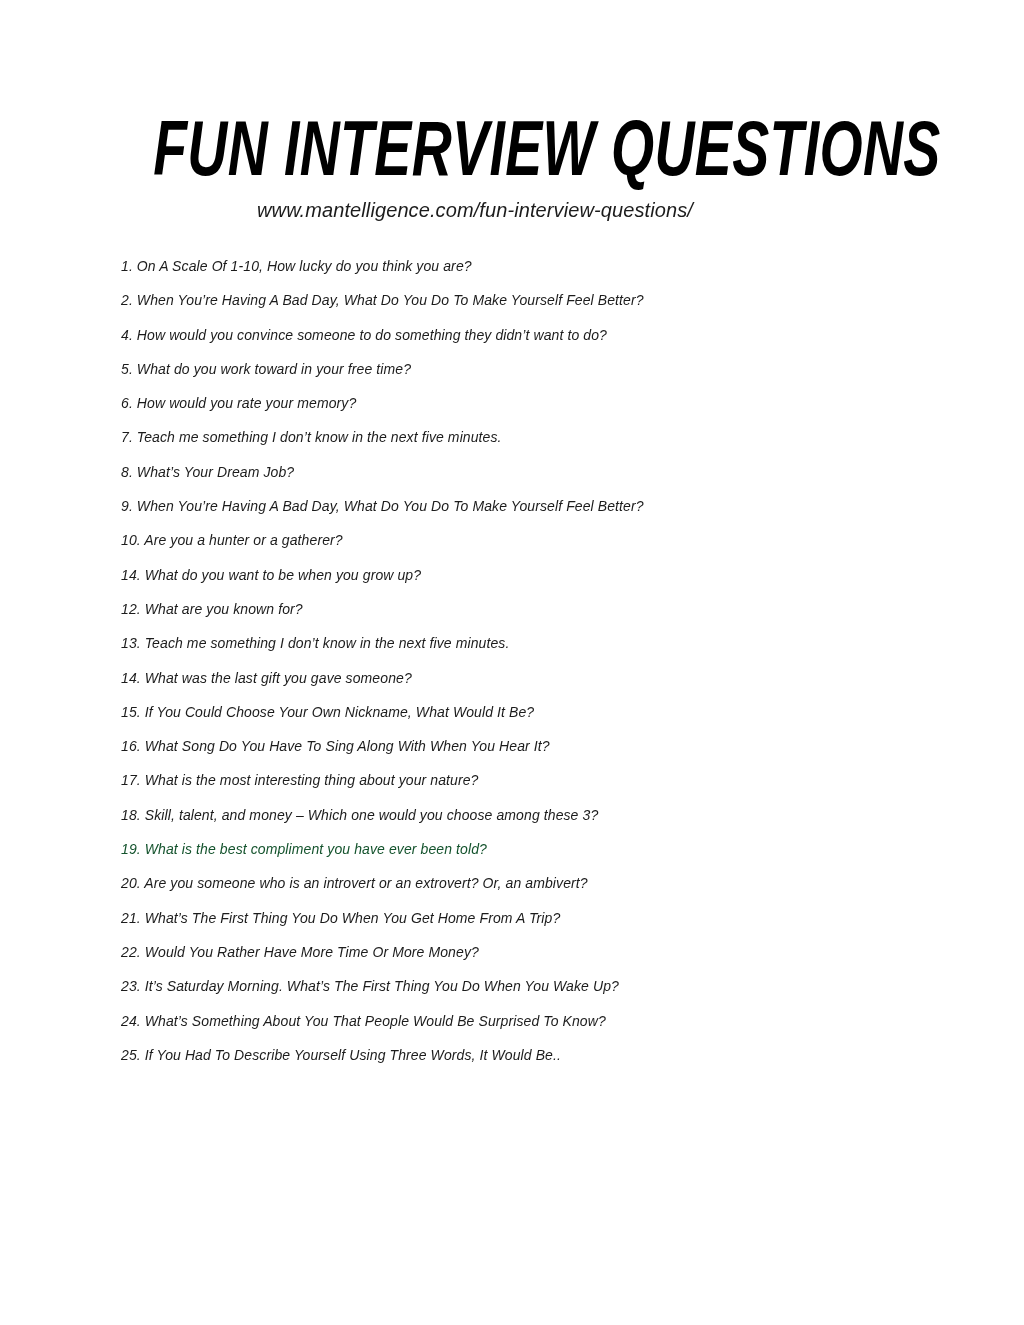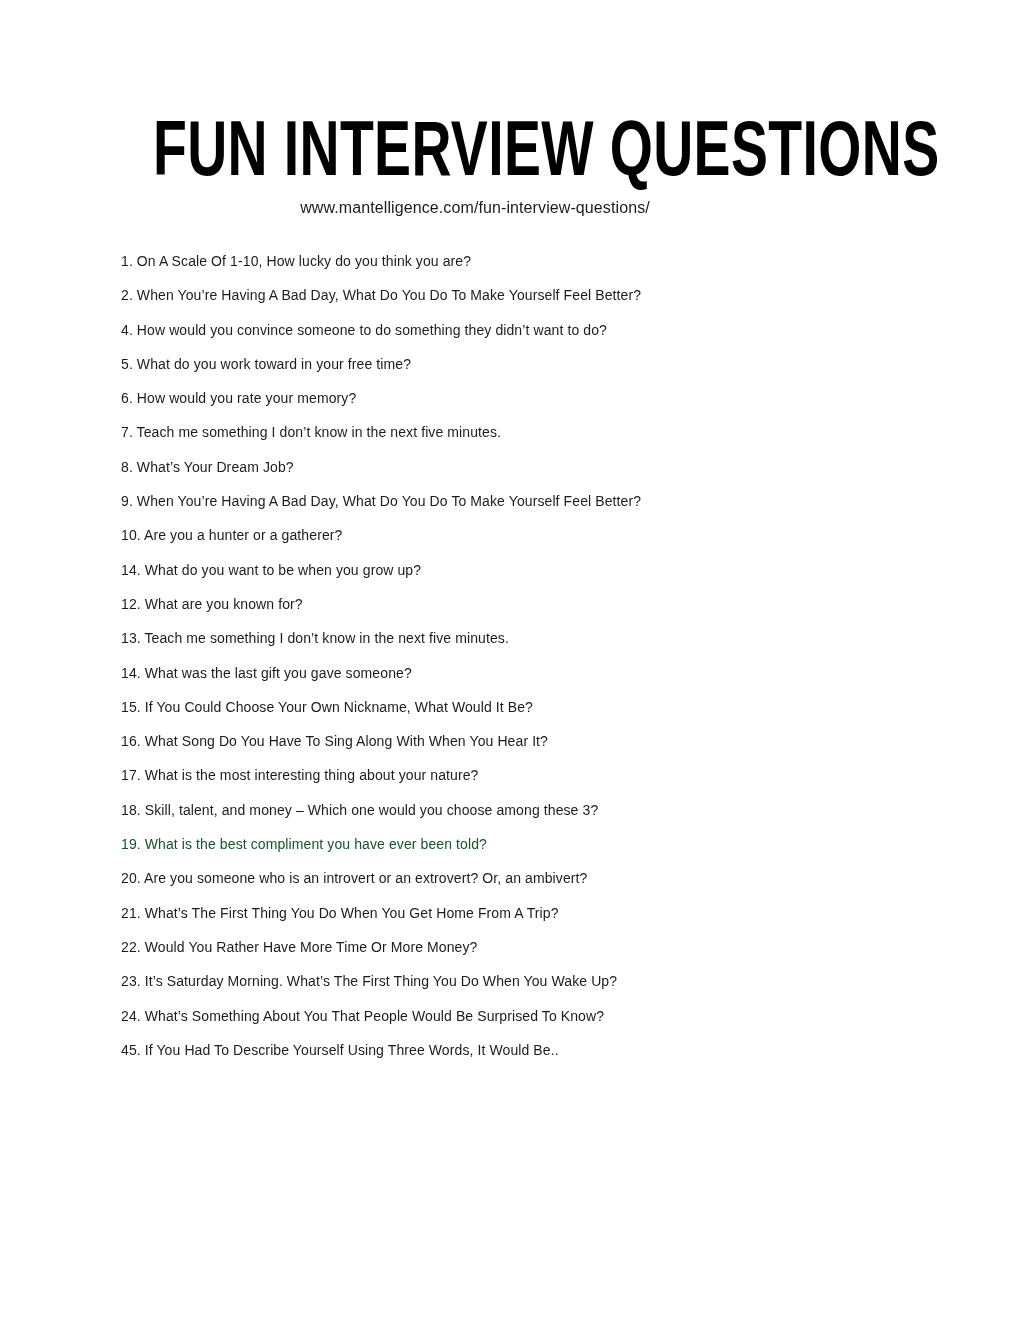--- a/index.html
+++ b/index.html
@@ -12,20 +12,21 @@
     height: 1325px;
     font-family: "Liberation Sans", sans-serif;
     color: #1c1c1c;
     overflow: hidden;
   }
   .page {
     width: 916px;
     height: 1325px;
     background: #ffffff;
     box-sizing: border-box;
+    font-style: italic;
   }
   .title-wrap {
     text-align: center;
     padding-top: 110px;
     margin: 0;
   }
   .doc-title {
     display: inline-block;
     margin: 0;
     font-size: 77px;
@@ -35,21 +36,21 @@
     white-space: nowrap;
     transform: scaleX(0.72);
     transform-origin: center center;
     letter-spacing: 0.5px;
   }
   .url-wrap {
     text-align: center;
     margin-top: 12px;
   }
   .source-url {
-    font-size: 16px;
+    font-size: 20px;
     color: #1c1c1c;
     letter-spacing: 0.1px;
     margin-left: 34px;
   }
   .questions {
     margin-top: 36px;
     padding-left: 121px;
     padding-right: 90px;
   }
   .question {
@@ -87,15 +88,15 @@
       <p class="question" style="color: rgb(28, 28, 28);">15. If You Could Choose Your Own Nickname, What Would It Be?</p>
       <p class="question" style="color: rgb(28, 28, 28);">16. What Song Do You Have To Sing Along With When You Hear It?</p>
       <p class="question" style="color: rgb(28, 28, 28);">17. What is the most interesting thing about your nature?</p>
       <p class="question" style="color: rgb(28, 28, 28);">18. Skill, talent, and money – Which one would you choose among these 3?</p>
       <p class="question" style="color: #14532d;">19. What is the best compliment you have ever been told?</p>
       <p class="question" style="color: rgb(28, 28, 28);">20. Are you someone who is an introvert or an extrovert? Or, an ambivert?</p>
       <p class="question" style="color: rgb(28, 28, 28);">21. What’s The First Thing You Do When You Get Home From A Trip?</p>
       <p class="question" style="color: rgb(28, 28, 28);">22. Would You Rather Have More Time Or More Money?</p>
       <p class="question" style="color: rgb(28, 28, 28);">23. It’s Saturday Morning. What’s The First Thing You Do When You Wake Up?</p>
       <p class="question" style="color: rgb(28, 28, 28);">24. What’s Something About You That People Would Be Surprised To Know?</p>
-      <p class="question" style="color: rgb(28, 28, 28);">45. If You Had To Describe Yourself Using Three Words, It Would Be..</p>
+      <p class="question" style="color: rgb(28, 28, 28);">25. If You Had To Describe Yourself Using Three Words, It Would Be..</p>
     </section>
 </main>
 
 </body></html>

